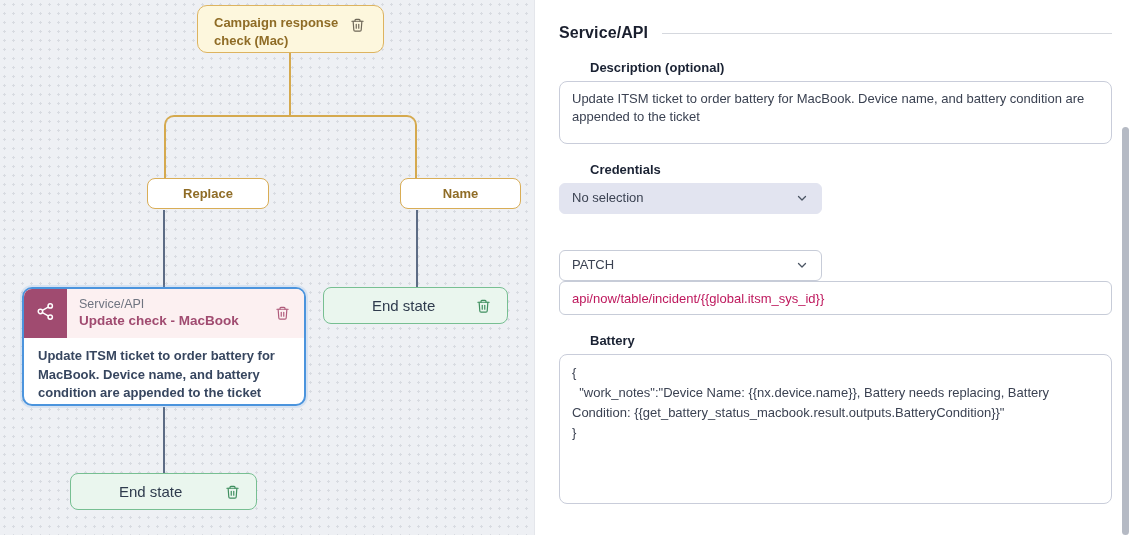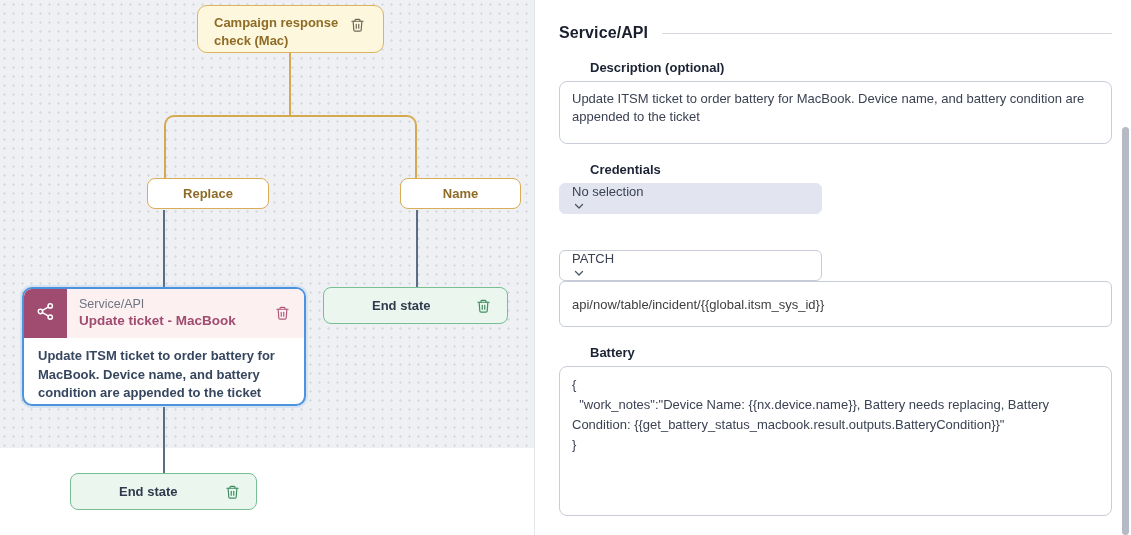--- a/index.html
+++ b/index.html
@@ -7,21 +7,21 @@
   body {
     font-family: "Liberation Sans", sans-serif;
     background: #ffffff;
     position: relative;
   }
   .app { position: relative; width: 1131px; height: 535px; display: flex; }
 
   
   .canvas {
     position: relative;
-    width: 534px; height: 448px;
+    width: 534px; height: 535px;
     background-color: #eef0f4;
     background-image: radial-gradient(#d8dbe1 1px, transparent 1.2px);
     background-size: 9px 9px;
     flex: 0 0 auto;
   }
   .node { position: absolute; border-radius: 10px; }
 
   .node-campaign {
     left: 197px; top: 5px; width: 187px; height: 48px;
     background: #fdf7dd; border: 1px solid #ddb35f;
@@ -76,21 +76,21 @@
     padding: 9px 14px; font-size: 13px; font-weight: 700; color: #37465f;
     line-height: 1.44;
   }
 
   .endstate {
     position: absolute; height: 37px;
     background: #eaf6ee; border: 1px solid #77bf92; border-radius: 8px;
     display: flex; align-items: center;
     padding: 0 16px;
   }
-  .endstate .label { font-size: 13px; font-weight: 700; color: #2f3b4d; flex: 1; padding-left: 32px; }
+  .endstate .label { font-size: 15px; font-weight: 400; color: #2f3b4d; flex: 1; padding-left: 32px; }
   .endstate .trash { color: #3f8f5f; }
   .endstate-right  { left: 323px; top: 287px; width: 185px; }
   .endstate-bottom { left: 70px;  top: 473px; width: 187px; }
 
   .trash svg { display: block; }
 
   
   .panel {
     position: relative;
     width: 597px; height: 535px;
@@ -116,34 +116,33 @@
     width: 553px; resize: none; display: block;
     border: 1px solid #c9cdda; border-radius: 8px;
     padding: 8px 12px; font-family: "Liberation Sans", sans-serif;
     font-size: 13px; color: #3b4252; line-height: 1.4;
     background: #ffffff; outline: none;
   }
   .txtarea-desc { height: 63px; }
   .txtarea-payload { height: 150px; line-height: 1.55; }
   .selectbox {
     width: 263px; height: 31px; border-radius: 6px;
-    display: flex; align-items: flex-start;
-    padding: 0 12px; font-size: 13px; color: #3b4252;
+    display: flex; align-items: flex-end;
+    padding: 8px 12px; font-size: 13px; color: #3b4252;
     cursor: default;
-    flex-direction: column;
   }
   .selectbox .sel-text { flex: 1; }
   .select-filled { background: #e2e4f0; border: 1px solid #e2e4f0; }
   .select-outline { background: #ffffff; border: 1px solid #c7ccd8; margin-top: 36px; }
   .chev { color: #4b5563; display: flex; }
   .input-line {
-    width: 553px; height: 46px; display: block;
+    width: 553px; height: 34px; display: block;
     border: 1px solid #c7ccd8; border-radius: 6px;
     padding: 0 12px; font-family: "Liberation Sans", sans-serif;
-    font-size: 13px; color: #404040; outline: none; background: #fff;
+    font-size: 13px; color: #be185d; outline: none; background: #fff;
   }
   .scrollbar-thumb {
     position: absolute; right: 2px; top: 127px;
     width: 7px; height: 408px;
     background: #b5bac4; border-radius: 4px;
   }
 </style>
 </head>
 <body>
 
@@ -184,21 +183,21 @@
             <svg width="21" height="21" viewBox="0 0 24 24" fill="none" stroke="#ffffff" stroke-width="1.7">
                 <circle cx="6.2" cy="12" r="2.5"></circle>
                 <circle cx="17.4" cy="5.6" r="2.5"></circle>
                 <circle cx="17.4" cy="18.4" r="2.5"></circle>
                 <path d="M8.5 10.7l6.6-3.8M8.5 13.3l6.6 3.8"></path>
               </svg>
           </span>
         </div>
         <div class="svc-headtext">
           <div class="svc-type">Service/API</div>
-          <div class="svc-title">Update ticket - MacBook</div>
+          <div class="svc-title">Update check - MacBook</div>
         </div>
         <span class="trash">
           <svg width="15" height="16" viewBox="0 0 24 24" fill="none" stroke="currentColor" stroke-width="1.9" stroke-linecap="round" stroke-linejoin="round">
               <path d="M3 6h18"></path>
               <path d="M8 6V4.5A1.5 1.5 0 0 1 9.5 3h5A1.5 1.5 0 0 1 16 4.5V6"></path>
               <path d="M19 6l-1.1 14a2 2 0 0 1-2 1.9H8.1a2 2 0 0 1-2-1.9L5 6"></path>
               <path d="M10 11v6"></path>
               <path d="M14 11v6"></path>
             </svg>
         </span>

